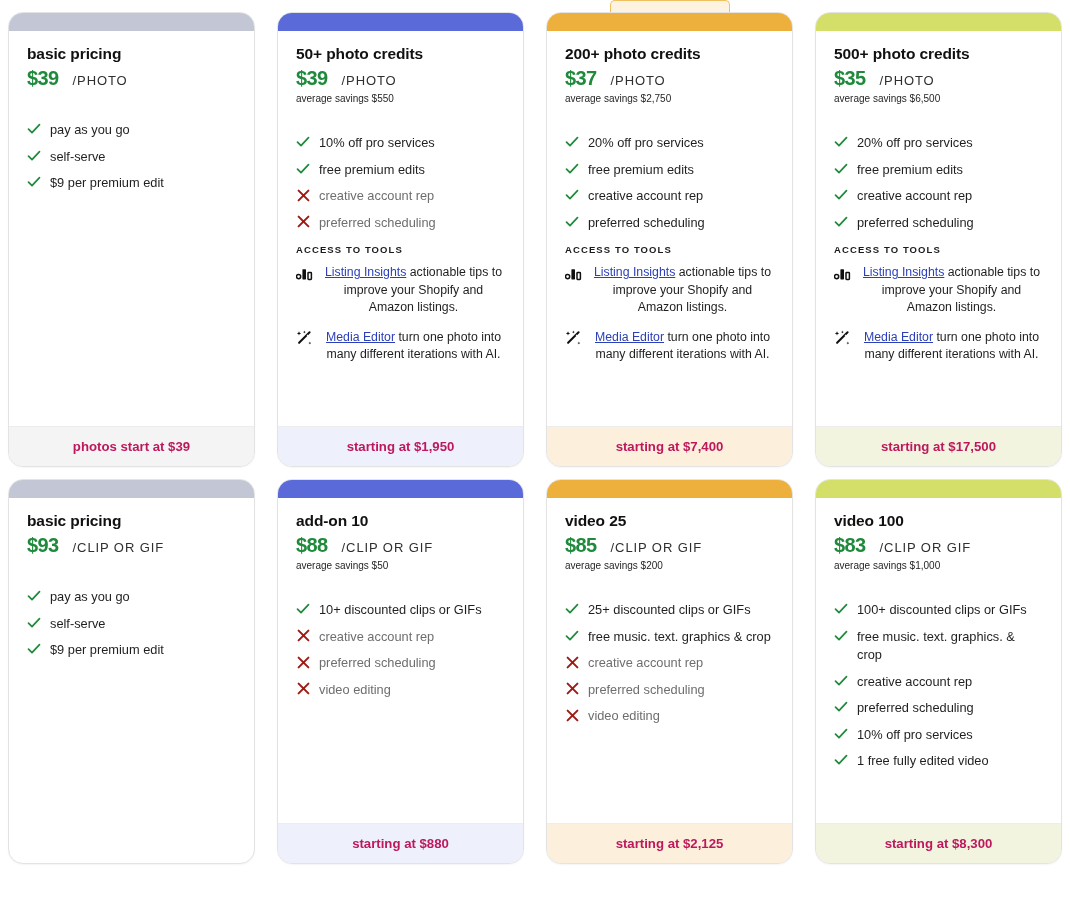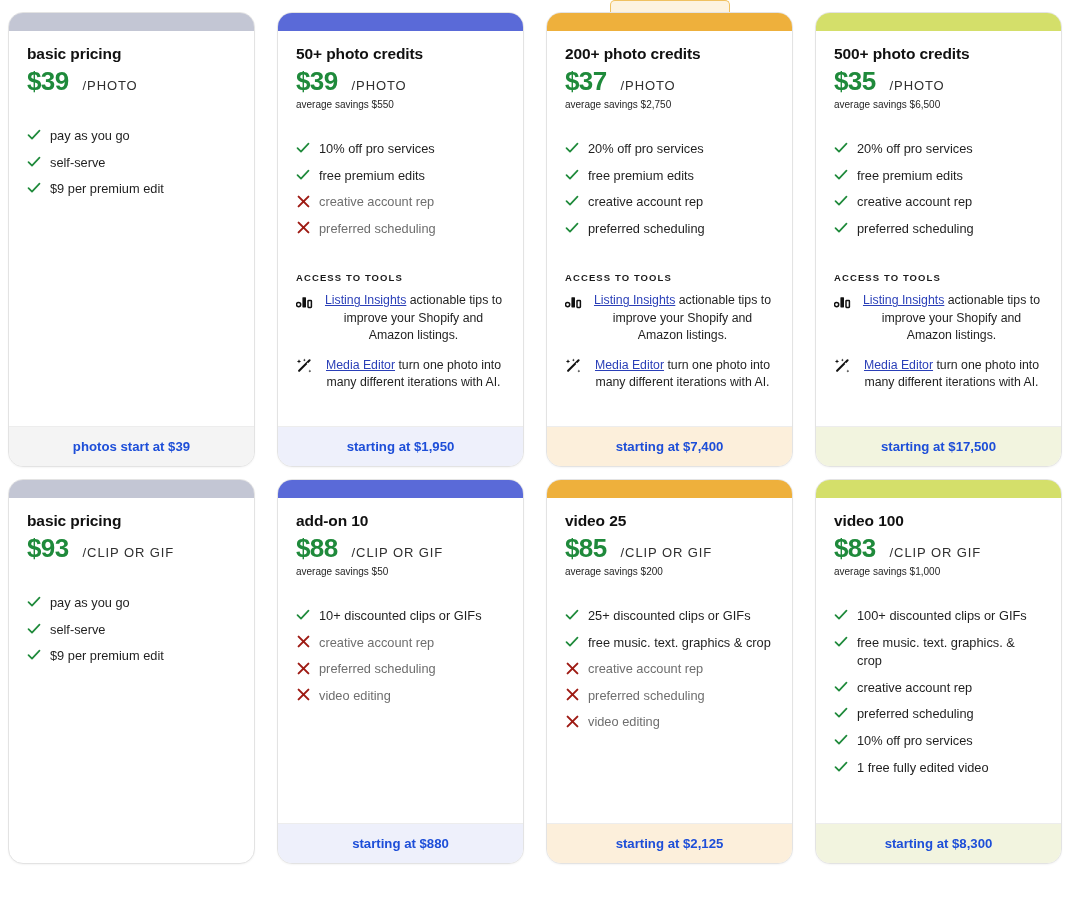--- a/index.html
+++ b/index.html
@@ -73,21 +73,21 @@
     margin-bottom: 5px;
   }
 
   .price-row {
     display: flex;
     align-items: baseline;
     margin-bottom: 4px;
   }
 
   .price {
-    font-size: 26px;
+    font-size: 20px;
     font-weight: bold;
     color: #1f8a3b;
     letter-spacing: -0.6px;
     line-height: 1.05;
   }
 
   .price-unit {
     font-size: 13px;
     font-weight: normal;
     letter-spacing: 0.9px;
@@ -128,21 +128,21 @@
     align-items: center;
     justify-content: center;
   }
   .mark svg { display: block; }
 
   .tools-label {
     font-size: 9.5px;
     font-weight: bold;
     letter-spacing: 1.1px;
     color: #1a1a1a;
-    margin-top: 34px;
+    margin-top: 12px;
     margin-bottom: 9px;
   }
 
   .tools { display: flex; flex-direction: column; gap: 12px; text-align: center; }
 
   .tool {
     display: flex;
     align-items: flex-start;
     gap: 9px;
     font-size: 12.3px;
@@ -163,21 +163,21 @@
     font-weight: normal;
   }
 
   .footer {
     flex: 0 0 40px;
     display: flex;
     align-items: center;
     justify-content: center;
     font-size: 13.2px;
     font-weight: bold;
-    color: #1d4ed8;
+    color: #be185d;
     border-top: 1px solid #ededed;
     text-align: right;
   }
 
   .spacer { flex: 1 1 auto; }
 </style>
 </head>
 <body>
 
 <div class="grid" id="grid">

